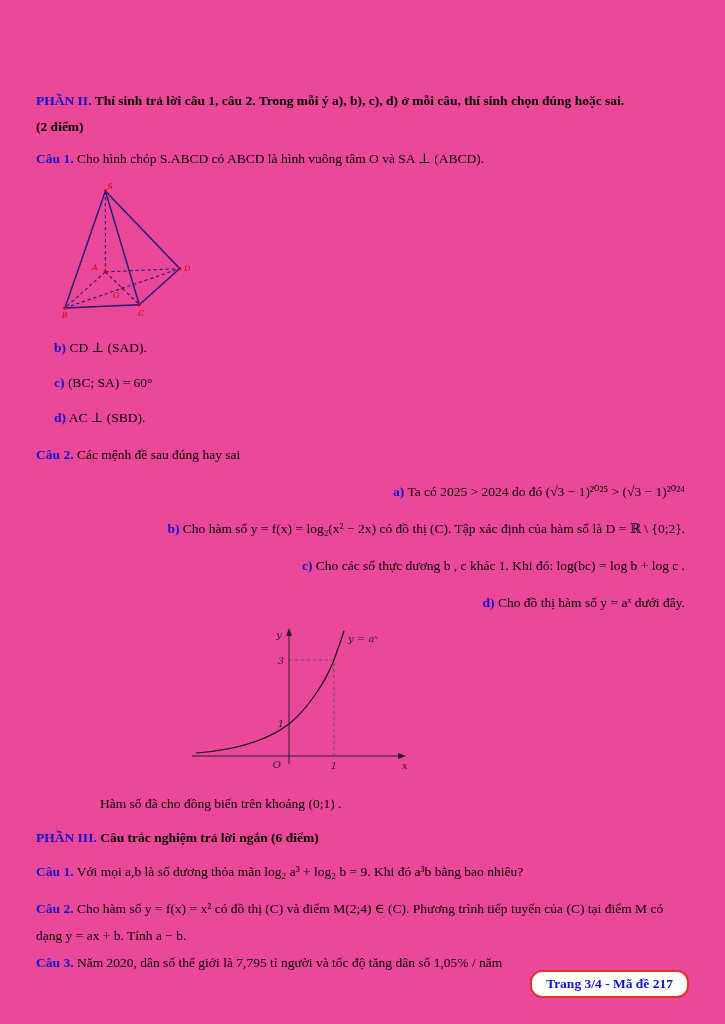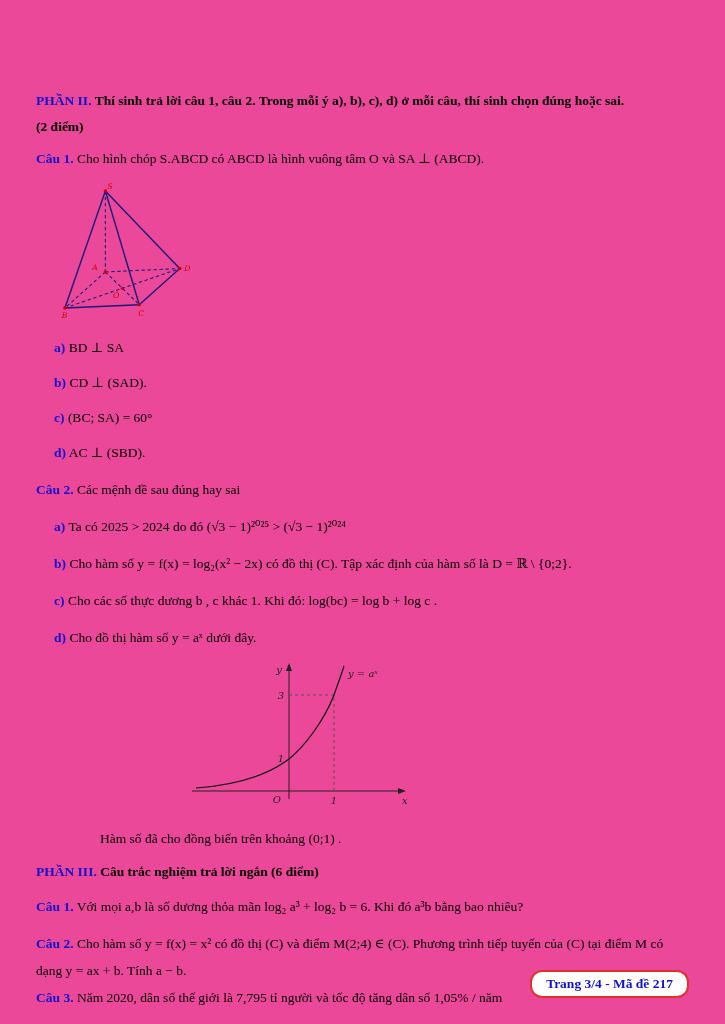--- a/index.html
+++ b/index.html
@@ -12,21 +12,21 @@
     font-size:13.5px;
     color:#000;
     overflow:hidden;
   }
   .content { padding:88px 40px 0 36px; }
   p { margin:0; line-height:1.55; }
   .blue { color:#1212cc; font-weight:bold; }
   .heading { font-weight:bold; line-height:1.9; }
   .qline { margin-top:10px; }
   .item { margin-top:14px; margin-left:18px; }
-  .item-wide { margin-top:16px; margin-left:18px; }
+  .item-wide { margin-top:16px; margin-left:18px;text-align:right; }
   .fig-pyramid { margin:10px 0 4px 16px; }
   .fig-graph { margin:12px 0 2px 148px; }
   .conclusion { margin-top:4px; margin-left:64px; }
   .part3-heading { margin-top:10px; }
   .footer-box {
     position:absolute;
     right:36px; bottom:26px;
     border:2px solid #e03131;
     border-radius:12px;
     padding:4px 14px;
@@ -80,21 +80,20 @@
 
         <text class="vlabel" x="49" y="8">S</text>
         <text class="vlabel" x="40" y="82" text-anchor="end">A</text>
         <text class="vlabel" x="7" y="126">B</text>
         <text class="vlabel" x="77" y="124">C</text>
         <text class="vlabel" x="119" y="83">D</text>
         <text class="vlabel" x="54" y="108">O</text>
       </svg>
     </div>
 
-    <p class="item"><span class="blue">a)</span><span> BD ⊥ SA</span></p>
     <p class="item"><span class="blue">b)</span><span> CD ⊥ (SAD).</span></p>
     <p class="item"><span class="blue">c)</span><span> (BC; SA) = 60°</span></p>
     <p class="item"><span class="blue">d)</span><span> AC ⊥ (SBD).</span></p>
 
     <p class="qline" style="margin-top:16px;"><span class="blue">Câu 2.</span><span> Các mệnh đề sau đúng hay sai</span></p>
 
     <p class="item-wide"><span class="blue">a)</span><span> Ta có 2025 &gt; 2024 do đó (√3 − 1)²⁰²⁵ &gt; (√3 − 1)²⁰²⁴</span></p>
     <p class="item-wide"><span class="blue">b)</span><span> Cho hàm số y = f(x) = log₂(x² − 2x) có đồ thị (C). Tập xác định của hàm số là D = ℝ \ {0;2}.</span></p>
     <p class="item-wide"><span class="blue">c)</span><span> Cho các số thực dương b , c khác 1. Khi đó: log(bc) = log b + log c .</span></p>
     <p class="item-wide"><span class="blue">d)</span><span> Cho đồ thị hàm số y = aˣ dưới đây.</span></p>
@@ -125,21 +124,21 @@
         <text class="glabel" x="100" y="101" text-anchor="end">1</text>
         <text class="glabel" x="100" y="38" text-anchor="end">3</text>
         <text class="glabel" x="164" y="16">y = aˣ</text>
       </svg>
     </div>
 
     <p class="conclusion">Hàm số đã cho đồng biến trên khoảng (0;1) .</p>
 
     <p class="heading part3-heading"><span class="blue">PHẦN III.</span><span> Câu trắc nghiệm trả lời ngắn (6 điểm)</span></p>
 
-    <p class="qline" style="margin-top:12px;"><span class="blue">Câu 1.</span><span> Với mọi a,b là số dương thỏa mãn log₂ a³ + log₂ b = 6. Khi đó a³b bằng bao nhiêu?</span></p>
+    <p class="qline" style="margin-top:12px;"><span class="blue">Câu 1.</span><span> Với mọi a,b là số dương thỏa mãn log₂ a³ + log₂ b = 9. Khi đó a³b bằng bao nhiêu?</span></p>
 
     <p class="qline" style="margin-top:12px; line-height:2.0;"><span class="blue">Câu 2.</span><span> Cho hàm số y = f(x) = x² có đồ thị (C) và điểm M(2;4) ∈ (C). Phương trình tiếp tuyến của (C) tại điểm M có dạng y = ax + b. Tính a − b.</span></p>
 
     <p class="qline" style="margin-top:4px;"><span class="blue">Câu 3.</span><span> Năm 2020, dân số thế giới là 7,795 tỉ người và tốc độ tăng dân số 1,05% / năm</span></p>
 
   </div>
 
   <div class="footer-box"><span>Trang 3/4 - Mã đề 217</span></div>
 </div>
 

